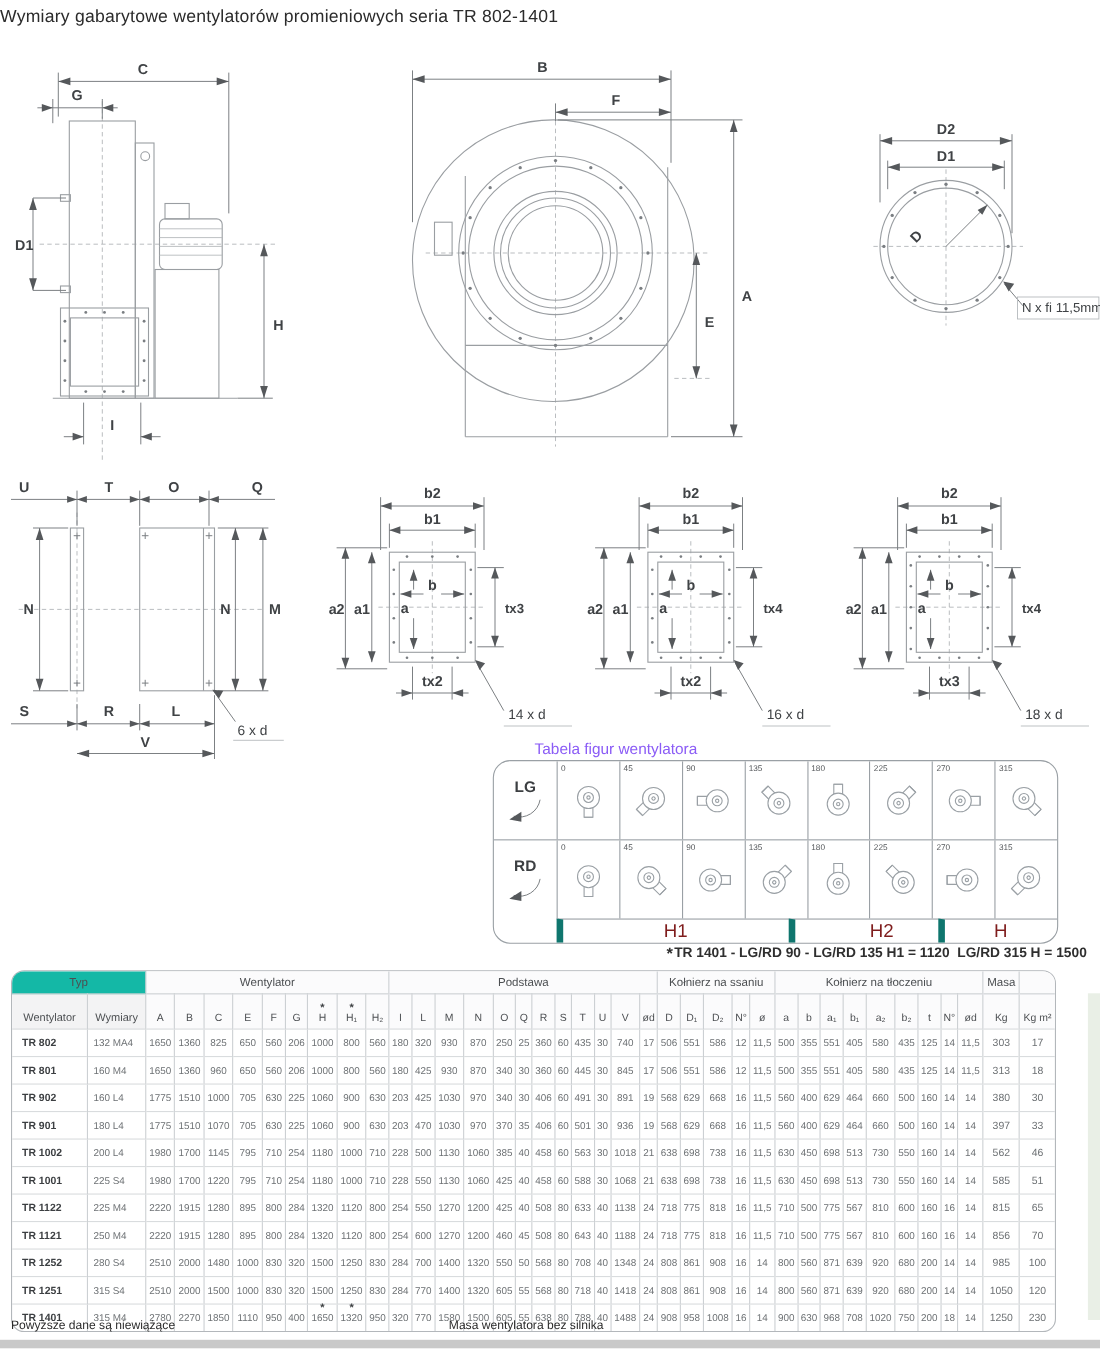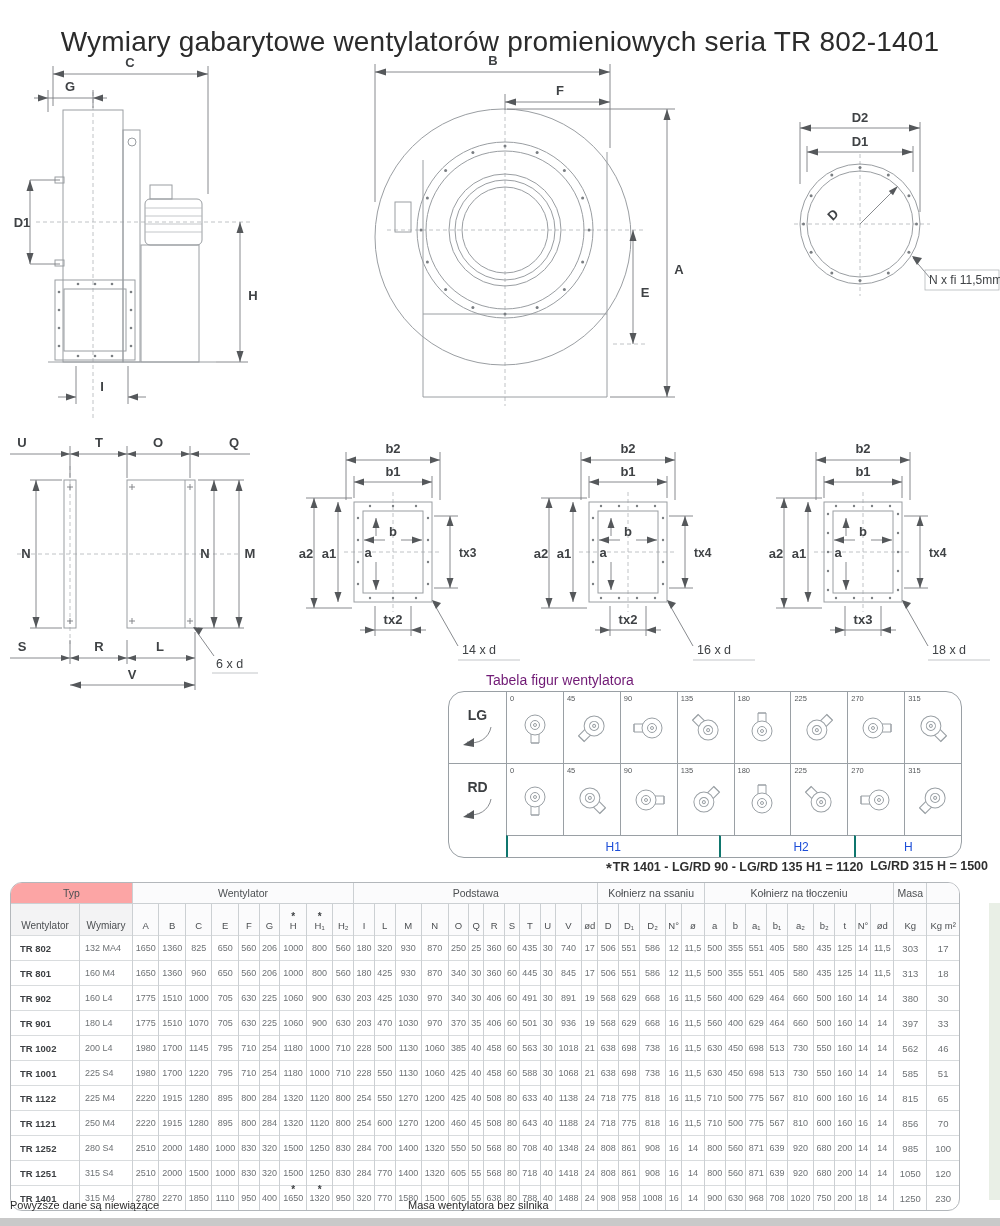--- a/index.html
+++ b/index.html
@@ -1,53 +1,53 @@
 <!DOCTYPE html>
 <html><head>
 <meta charset="utf-8">
 <style>
   html,body{margin:0;padding:0;background:#fff;}
   body{position:relative;width:1000px;height:1226px;font-family:"Liberation Sans",sans-serif;color:#333;overflow:hidden;}
   .abs{position:absolute;}
   
-  #title{top:26px;left:0;width:100%;text-align:center;font-size:28px;font-weight:400;color:#2b2b2b;letter-spacing:.2px;}
+  #title{top:7px;left:0;width:100%;text-align:left;font-size:16px;font-weight:400;color:#2b2b2b;letter-spacing:.2px;}
   
   svg{overflow:visible;}
   .ln{fill:none;stroke:#9a9ea2;stroke-width:1;}
   .lnl{fill:none;stroke:#b4b8bb;stroke-width:.8;}
   .dim{fill:none;stroke:#7a7e82;stroke-width:.9;}
   .dsh{fill:none;stroke:#b0b4b7;stroke-width:.8;stroke-dasharray:4 3;}
   .ah{fill:#55585b;stroke:none;}
   .dot{fill:#7a7e82;stroke:none;}
   text.lbl{fill:#3f4245;font-size:13px;font-weight:600;text-anchor:middle;font-family:"Liberation Sans",sans-serif;}
   text.lbls{fill:#3f4245;font-size:12px;font-weight:600;text-anchor:start;font-family:"Liberation Sans",sans-serif;}
   
   #figur{left:448px;top:672px;width:514px;}
-  #figur .fhead{font-size:14px;color:#701a75;margin:0 0 3px 38px;}
+  #figur .fhead{font-size:14px;color:#8b5cf6;margin:0 0 3px 38px;}
   #figur .fbox{border:1px solid #9aa0a5;border-radius:16px;overflow:hidden;background:#fff;}
   .frow{display:flex;height:71px;}
   .frow + .frow{border-top:1px solid #9aa0a5;}
   .flabel{width:57px;flex:0 0 57px;display:flex;flex-direction:column;align-items:center;justify-content:center;gap:1px;}
   .flabel .ftxt{font-size:14px;font-weight:700;color:#3c3f42;}
   .fcell{flex:1;border-left:1px solid #9aa0a5;position:relative;display:flex;align-items:center;justify-content:center;}
   .fang{position:absolute;top:2px;left:3px;font-size:7.5px;color:#55585b;}
   .ffootrow{display:flex;height:22px;border-top:0;}
   .ffspacer{width:57px;flex:0 0 57px;}
-  .ffoot{border-left:2px solid #0f766e;border-top:1px solid #9aa0a5;display:flex;align-items:center;justify-content:center;font-size:12px;color:#1d4ed8;}
+  .ffoot{border-left:6px solid #0f766e;border-top:1px solid #9aa0a5;display:flex;align-items:center;justify-content:center;font-size:17px;color:#7f1d1d;}
   
   #footnote{left:606px;top:859px;width:382px;display:flex;justify-content:space-between;font-size:12.5px;font-weight:700;color:#2f2f2f;white-space:nowrap;}
   #footnote .star{font-size:15px;vertical-align:-2px;margin-right:1px;}
   
   #dimtable{left:10px;top:882px;width:948px;border:1px solid #b3b7bb;border-radius:12px;overflow:hidden;background:#fff;}
   #dimtable table{width:100%;border-collapse:collapse;table-layout:auto;}
   #dimtable th,#dimtable td{border-left:1px solid #ccd0d3;padding:1px 1px;white-space:nowrap;}
   #dimtable th:first-child,#dimtable td:first-child{border-left:none;}
   #dimtable thead th{color:#4c4f52;background:#fbfbfc;}
   #dimtable th.grp{font-size:10.5px;font-weight:400;height:18px;border-bottom:1px solid #ccd0d3;}
-  #dimtable th.grp0{background:#fca5a5;}
+  #dimtable th.grp0{background:#14b8a6;}
   #dimtable th.col{font-size:9.5px;font-weight:400;height:26px;vertical-align:bottom;padding-bottom:4px;text-align:center;}
   #dimtable th.col0,#dimtable th.col1{background:#f3f3f4;font-size:10px;}
   #dimtable tbody td{font-size:9px;color:#6d7174;text-align:center;height:22px;border-top:1px solid #d9dcde;}
   #dimtable td.fanname{font-size:9.5px;font-weight:700;color:#3c3f42;text-align:left;padding-left:9px;width:58px;}
   #dimtable td.motor{font-size:9px;color:#6d7174;text-align:left;padding-left:5px;width:46px;}
   #dimtable td.wide{font-size:9.5px;}
   .sw{position:relative;display:inline-block;}
   .sw .st{position:absolute;top:-9px;left:50%;transform:translateX(-50%);font-size:10px;font-weight:700;color:#3c3f42;}
   
   .footertxt{top:1199px;font-size:11px;color:#2b2b2b;}

